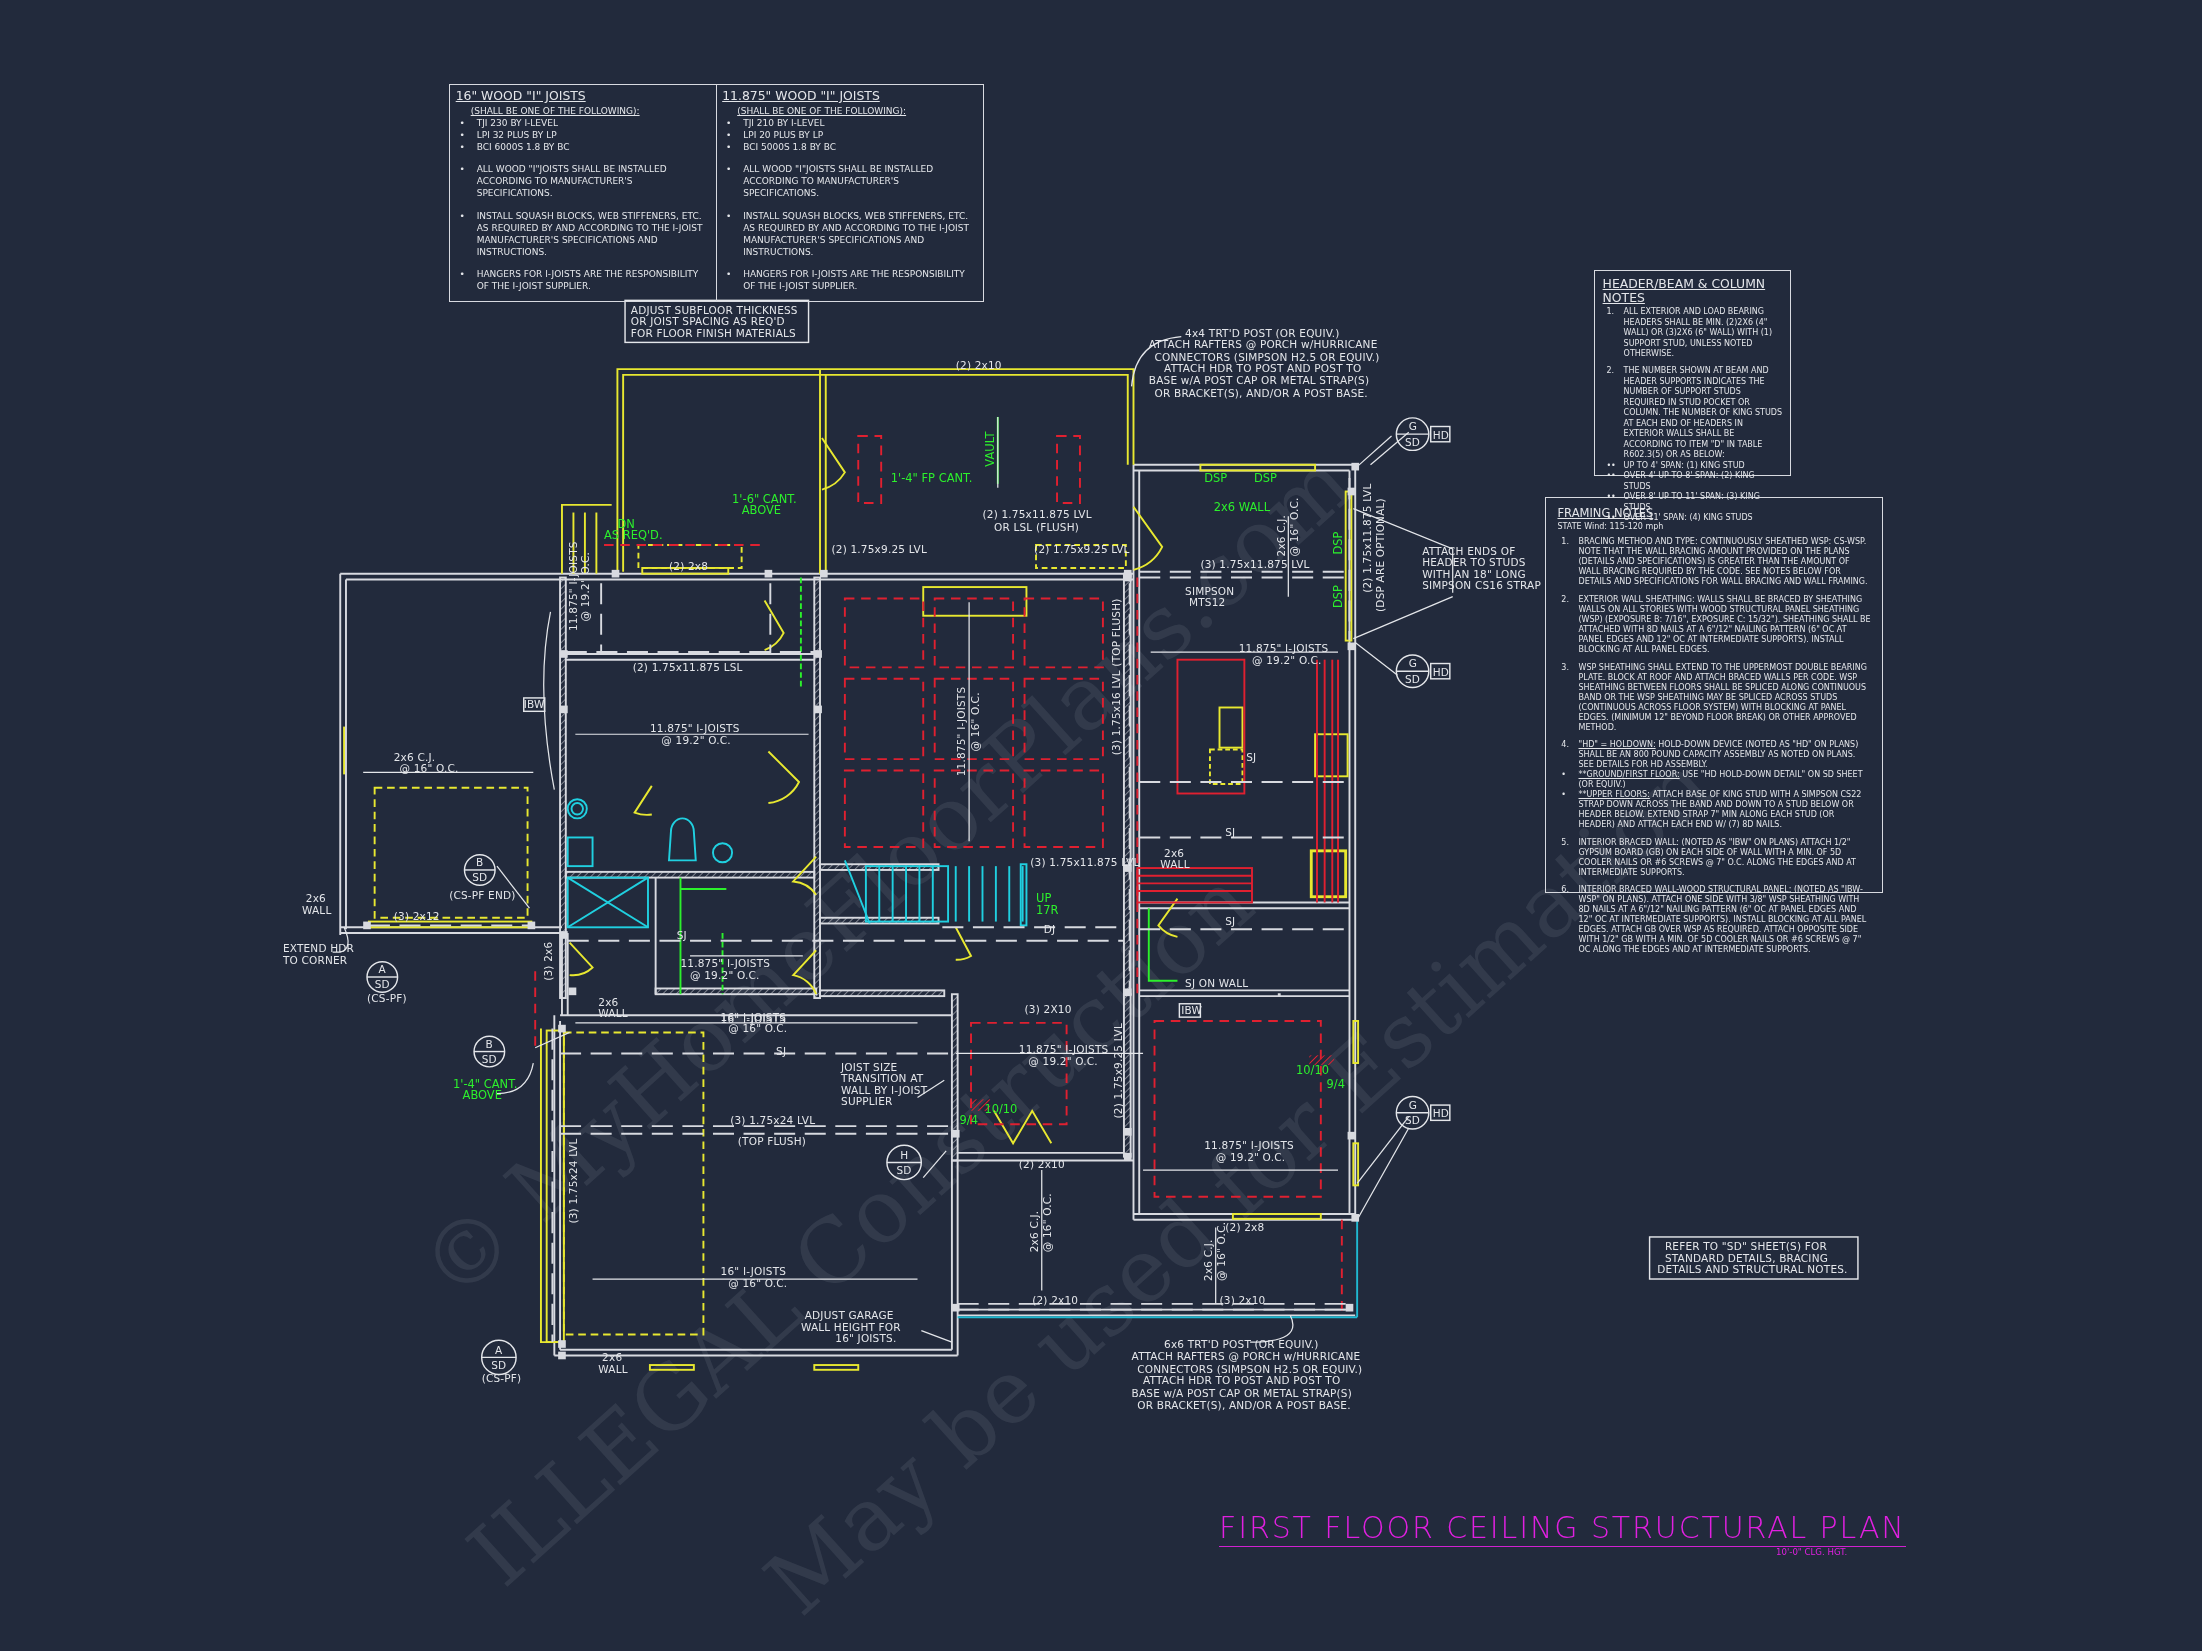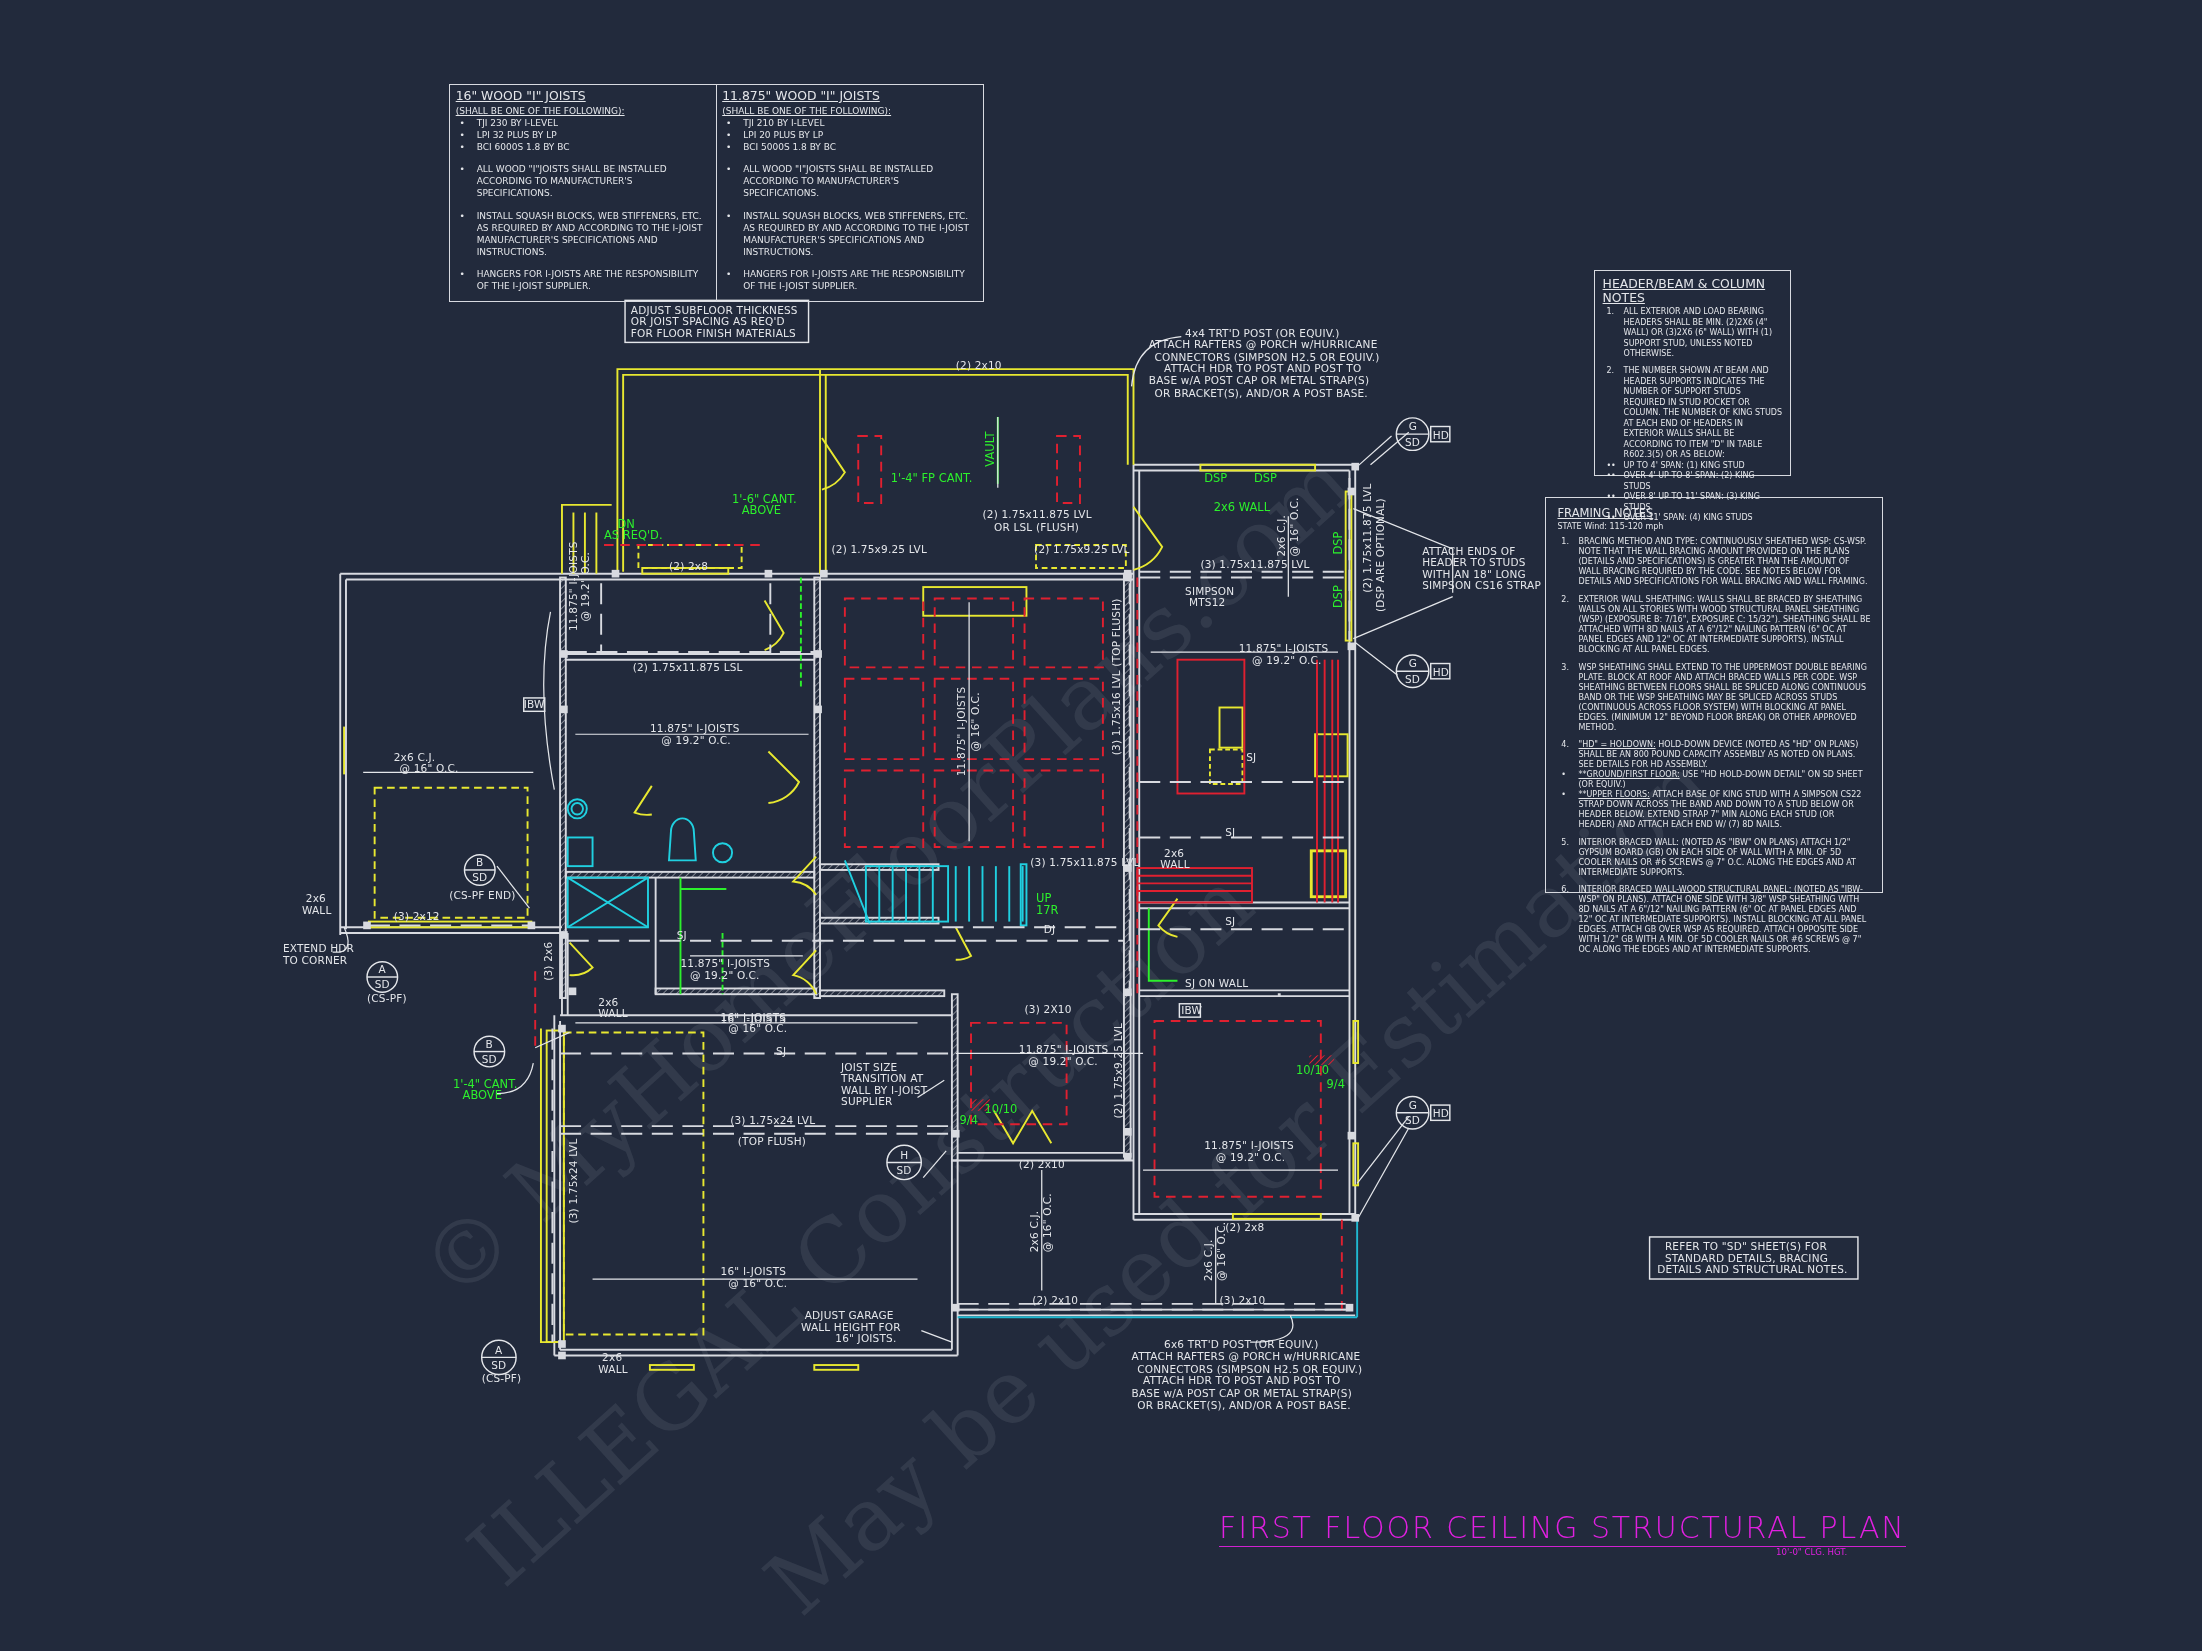--- a/index.html
+++ b/index.html
@@ -3,21 +3,21 @@
 <meta charset="utf-8">
 <style>
   html, body { margin:0; padding:0; background:#222a3c; }
   body { width:2202px; height:1652px; position:relative; overflow:hidden; font-family:"DejaVu Sans", sans-serif; }
   #sheet { position:absolute; left:0; top:0; width:2202px; height:1652px; background:#222a3c; }
   svg#plan { position:absolute; left:0; top:0; }
   .txt { fill:#e4e6ea; font-family:"DejaVu Sans", sans-serif; font-size:11px; letter-spacing:0.2px; }
   .txt-g { fill:#2cf02c; font-family:"DejaVu Sans", sans-serif; font-size:12px; }
   .note-box { position:absolute; border:1.4px solid #d8dae0; color:#e4e6ea; font-family:"DejaVu Sans", sans-serif; font-size:9px; line-height:12px; text-transform:uppercase; box-sizing:border-box; }
   .note-box .hd { font-size:12.4px; text-decoration:underline; margin-bottom:1.9px; line-height:14.3px; }
-  .note-box .sub { text-decoration:underline; }
+  .note-box .sub { text-decoration:underline;margin-left:15px; }
   .note-box ul { list-style:none; padding:0; margin:0; }
   .note-box li { position:relative; padding-left:21px; }
   .note-box li .b { position:absolute; left:3.8px; top:0; }
   .gap { height:10.5px; }
   .title { position:absolute; left:1219px; top:1510px; color:#e020e0; font-family:"DejaVu Sans", sans-serif; font-size:30px; letter-spacing:1.9px; border-bottom:1.9px solid #d020d0; padding-bottom:1px; white-space:nowrap; font-weight:300; }
   .title-sub { position:absolute; left:1776px; top:1547px; color:#e020e0; font-family:"DejaVu Sans", sans-serif; font-size:8.6px; }
   .wm { position:absolute; color:rgba(200,205,220,0.10); font-family:"DejaVu Serif", serif; font-size:88px; white-space:nowrap; transform-origin:left top; pointer-events:none; }
 </style>
 </head>
 <body>

